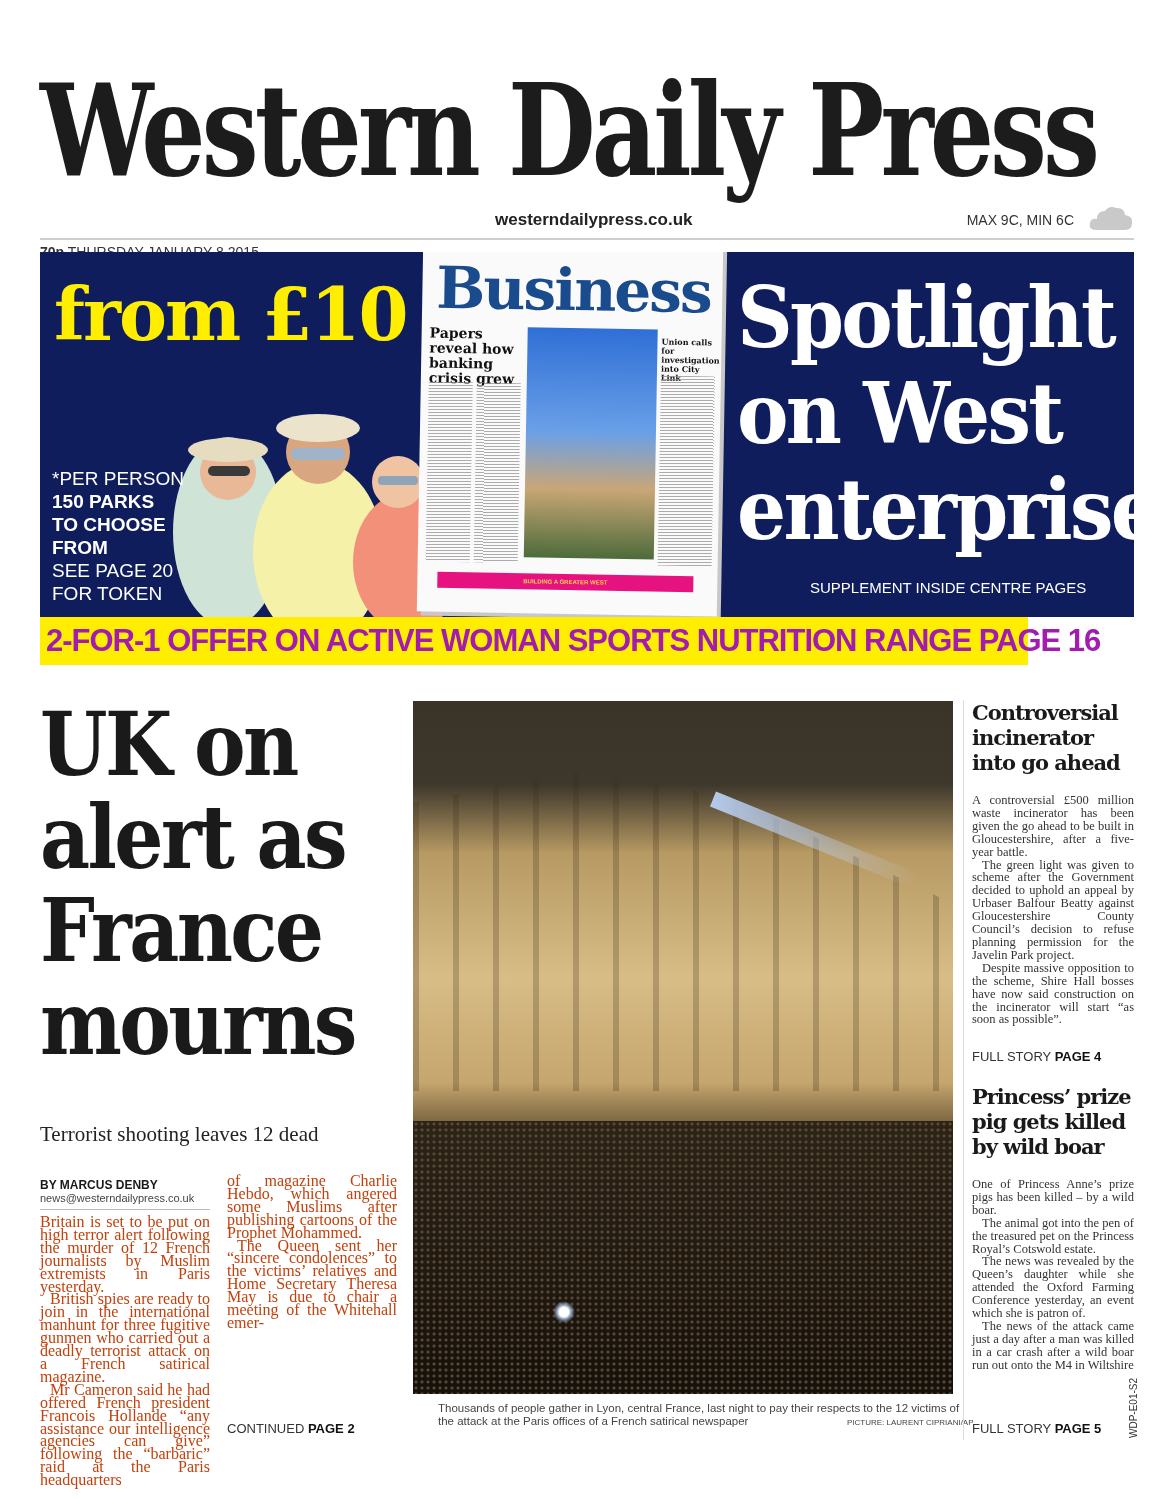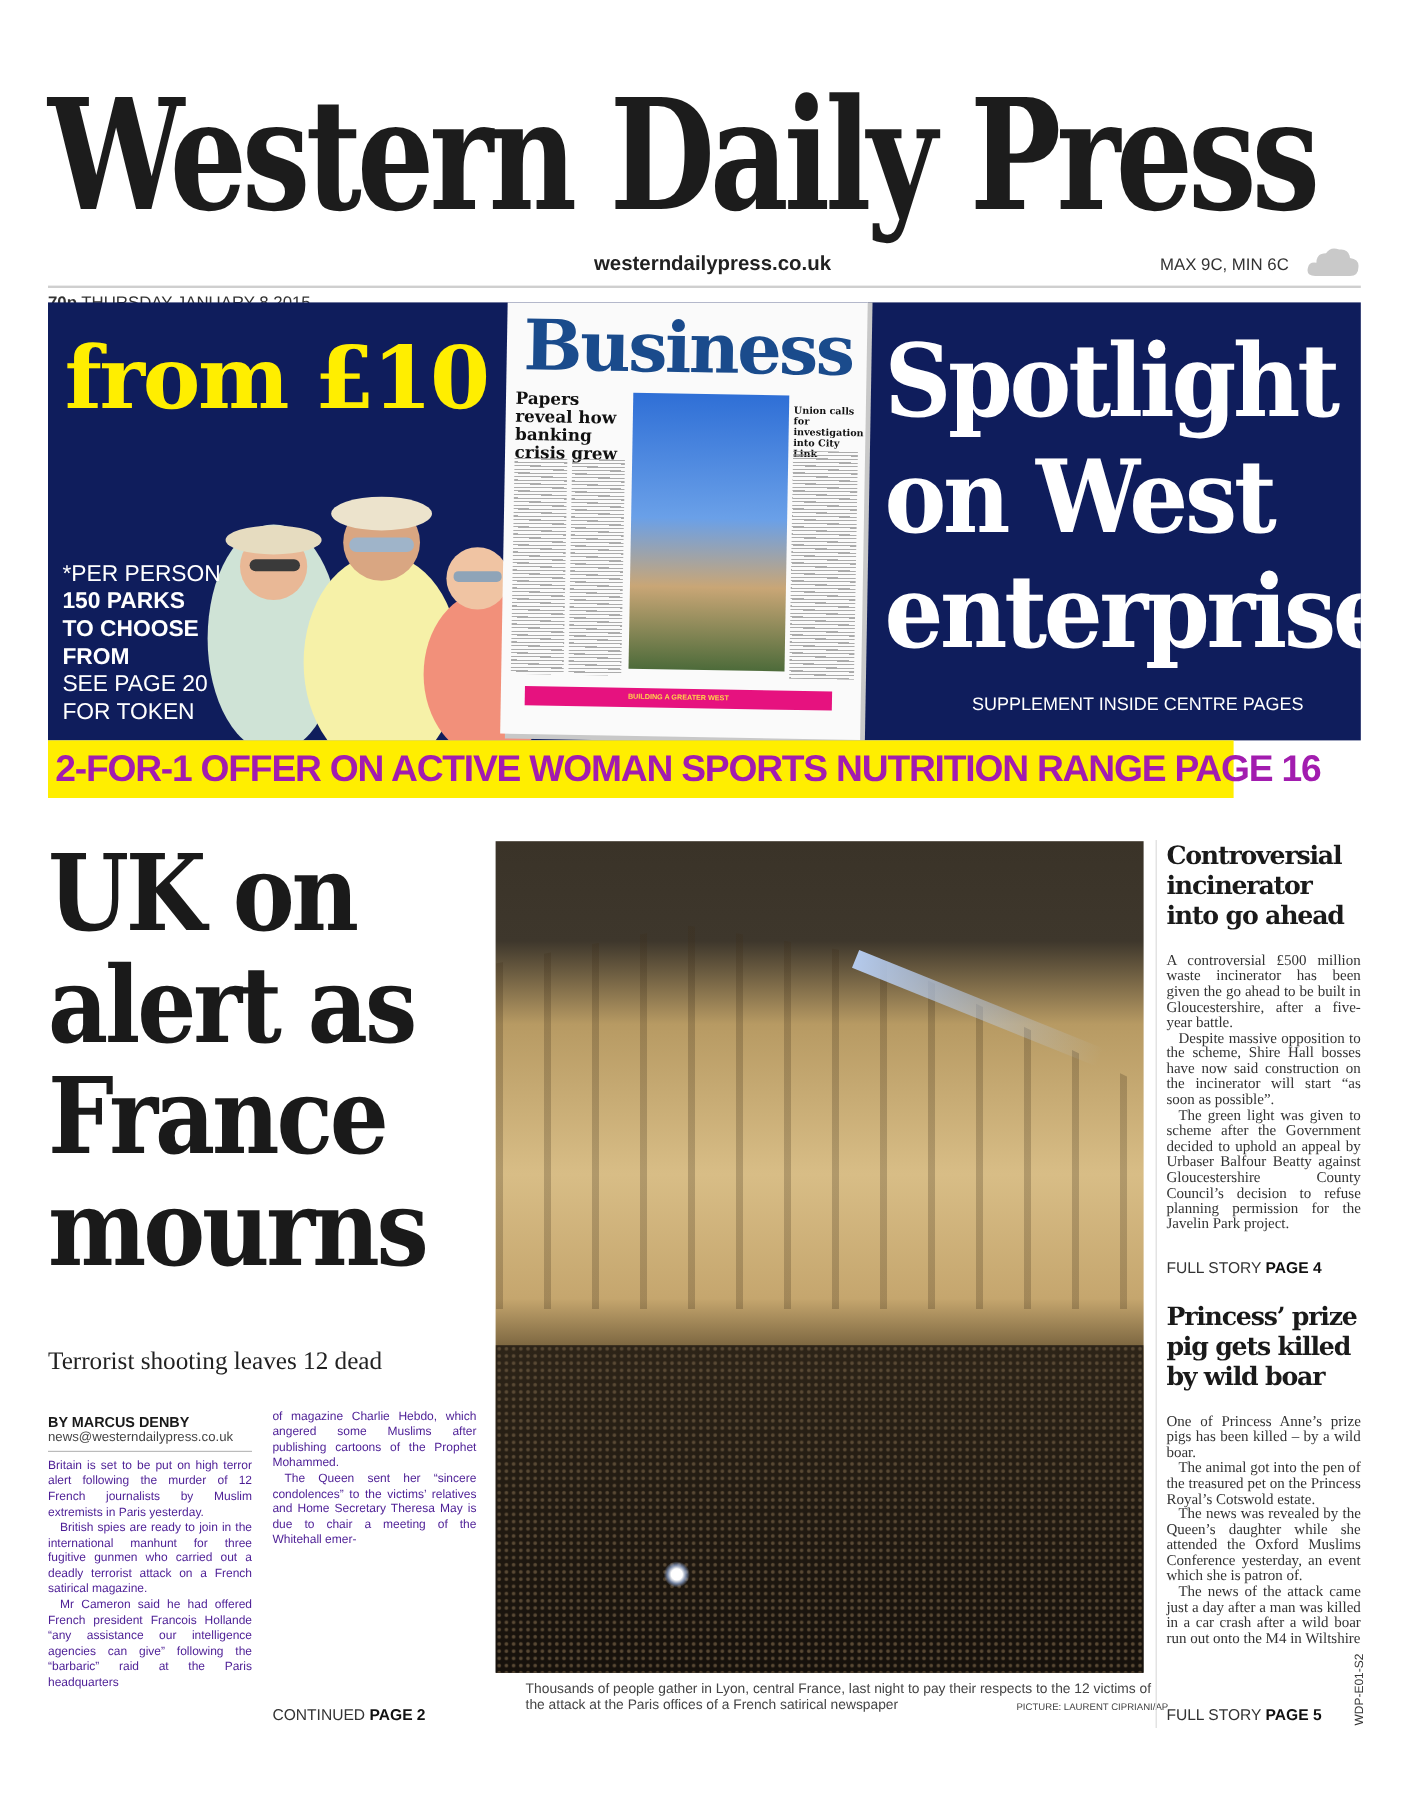--- a/index.html
+++ b/index.html
@@ -51,21 +51,21 @@
 
   
   .main-headline { position: absolute; left: 40px; top: 698px; font-family: "DejaVu Serif", serif; font-weight: bold;
     font-size: 88px; line-height: 93px; color: #1a1a1a; letter-spacing: -3px; transform: scaleX(0.88); transform-origin: left top; }
   .main-headline span { display: block; }
   .standfirst { position: absolute; left: 40px; top: 1122px; font-size: 21px; color: #222; font-family: "Liberation Serif", serif; }
   .byline { position: absolute; left: 40px; top: 1178px; font-family: "Liberation Sans", sans-serif; }
   .byline .name { font-size: 12px; font-weight: bold; display: block; }
   .byline .email { font-size: 11px; color: #444; display: block; }
   .byline-rule { position: absolute; left: 40px; top: 1209px; width: 170px; height: 1px; background: #bbb; }
-  .col { position: absolute; font-family: Liberation Sans, sans-serif; font-size: 10px; line-height: 12.9px; color: #4c1d95; text-align: justify; }
+  .col { position: absolute; font-family: Liberation Serif, serif; font-size: 16px; line-height: 12.9px; color: #c2410c; text-align: justify; }
   .col p { text-indent: 10px; }
   .col p.first { text-indent: 0; }
   .col1 { left: 40px; top: 1216px; width: 170px; }
   .col2 { left: 227px; top: 1175px; width: 170px; }
   .ref { position: absolute; font-family: "Liberation Sans", sans-serif; font-size: 13px; color: #333; }
   .ref b { font-weight: bold; color: #111; }
 
   
   .photo { position: absolute; left: 413px; top: 701px; width: 540px; height: 693px; overflow: hidden;
     background: linear-gradient(180deg, #3a3328 0%, #3e372c 12%, #b79a63 22%, #d8bd86 40%, #c5a66e 55%, #6d5937 62%, #2a2016 70%, #1c150f 100%); }
@@ -186,34 +186,34 @@
 <div class="credit">PICTURE: LAURENT CIPRIANI/AP</div>
 
 <div class="side-divider"></div>
 <div class="side-head" style="top:700px;">
   <span>Controversial</span>
   <span>incinerator</span>
   <span>into go ahead</span>
 </div>
 <div class="side-col" style="top:794px;">
   <p class="first">A controversial £500 million waste incinerator has been given the go ahead to be built in Gloucestershire, after a five-year battle.</p>
+  <p>The green light was given to scheme after the Government decided to uphold an appeal by Urbaser Balfour Beatty against Gloucestershire County Council’s decision to refuse planning permission for the Javelin Park project.</p>
   <p>Despite massive opposition to the scheme, Shire Hall bosses have now said construction on the incinerator will start “as soon as possible”.</p>
-  <p>The green light was given to scheme after the Government decided to uphold an appeal by Urbaser Balfour Beatty against Gloucestershire County Council’s decision to refuse planning permission for the Javelin Park project.</p>
 </div>
 <div class="ref" style="left:972px;top:1049px;">
   <span>FULL STORY</span> <b>PAGE 4</b>
 </div>
 
 <div class="side-head" style="top:1084px;">
   <span>Princess’ prize</span>
   <span>pig gets killed</span>
   <span>by wild boar</span>
 </div>
 <div class="side-col" style="top:1178px;">
   <p class="first">One of Princess Anne’s prize pigs has been killed – by a wild boar.</p>
   <p>The animal got into the pen of the treasured pet on the Princess Royal’s Cotswold estate.</p>
-  <p>The news was revealed by the Queen’s daughter while she attended the Oxford Muslims Conference yesterday, an event which she is patron of.</p>
+  <p>The news was revealed by the Queen’s daughter while she attended the Oxford Farming Conference yesterday, an event which she is patron of.</p>
   <p>The news of the attack came just a day after a man was killed in a car crash after a wild boar run out onto the M4 in Wiltshire</p>
 </div>
 <div class="ref" style="left:972px;top:1421px;">
   <span>FULL STORY</span> <b>PAGE 5</b>
 </div>
 <div class="page-code" style="top:1438px;">WDP-E01-S2</div>
 
 </body></html>

